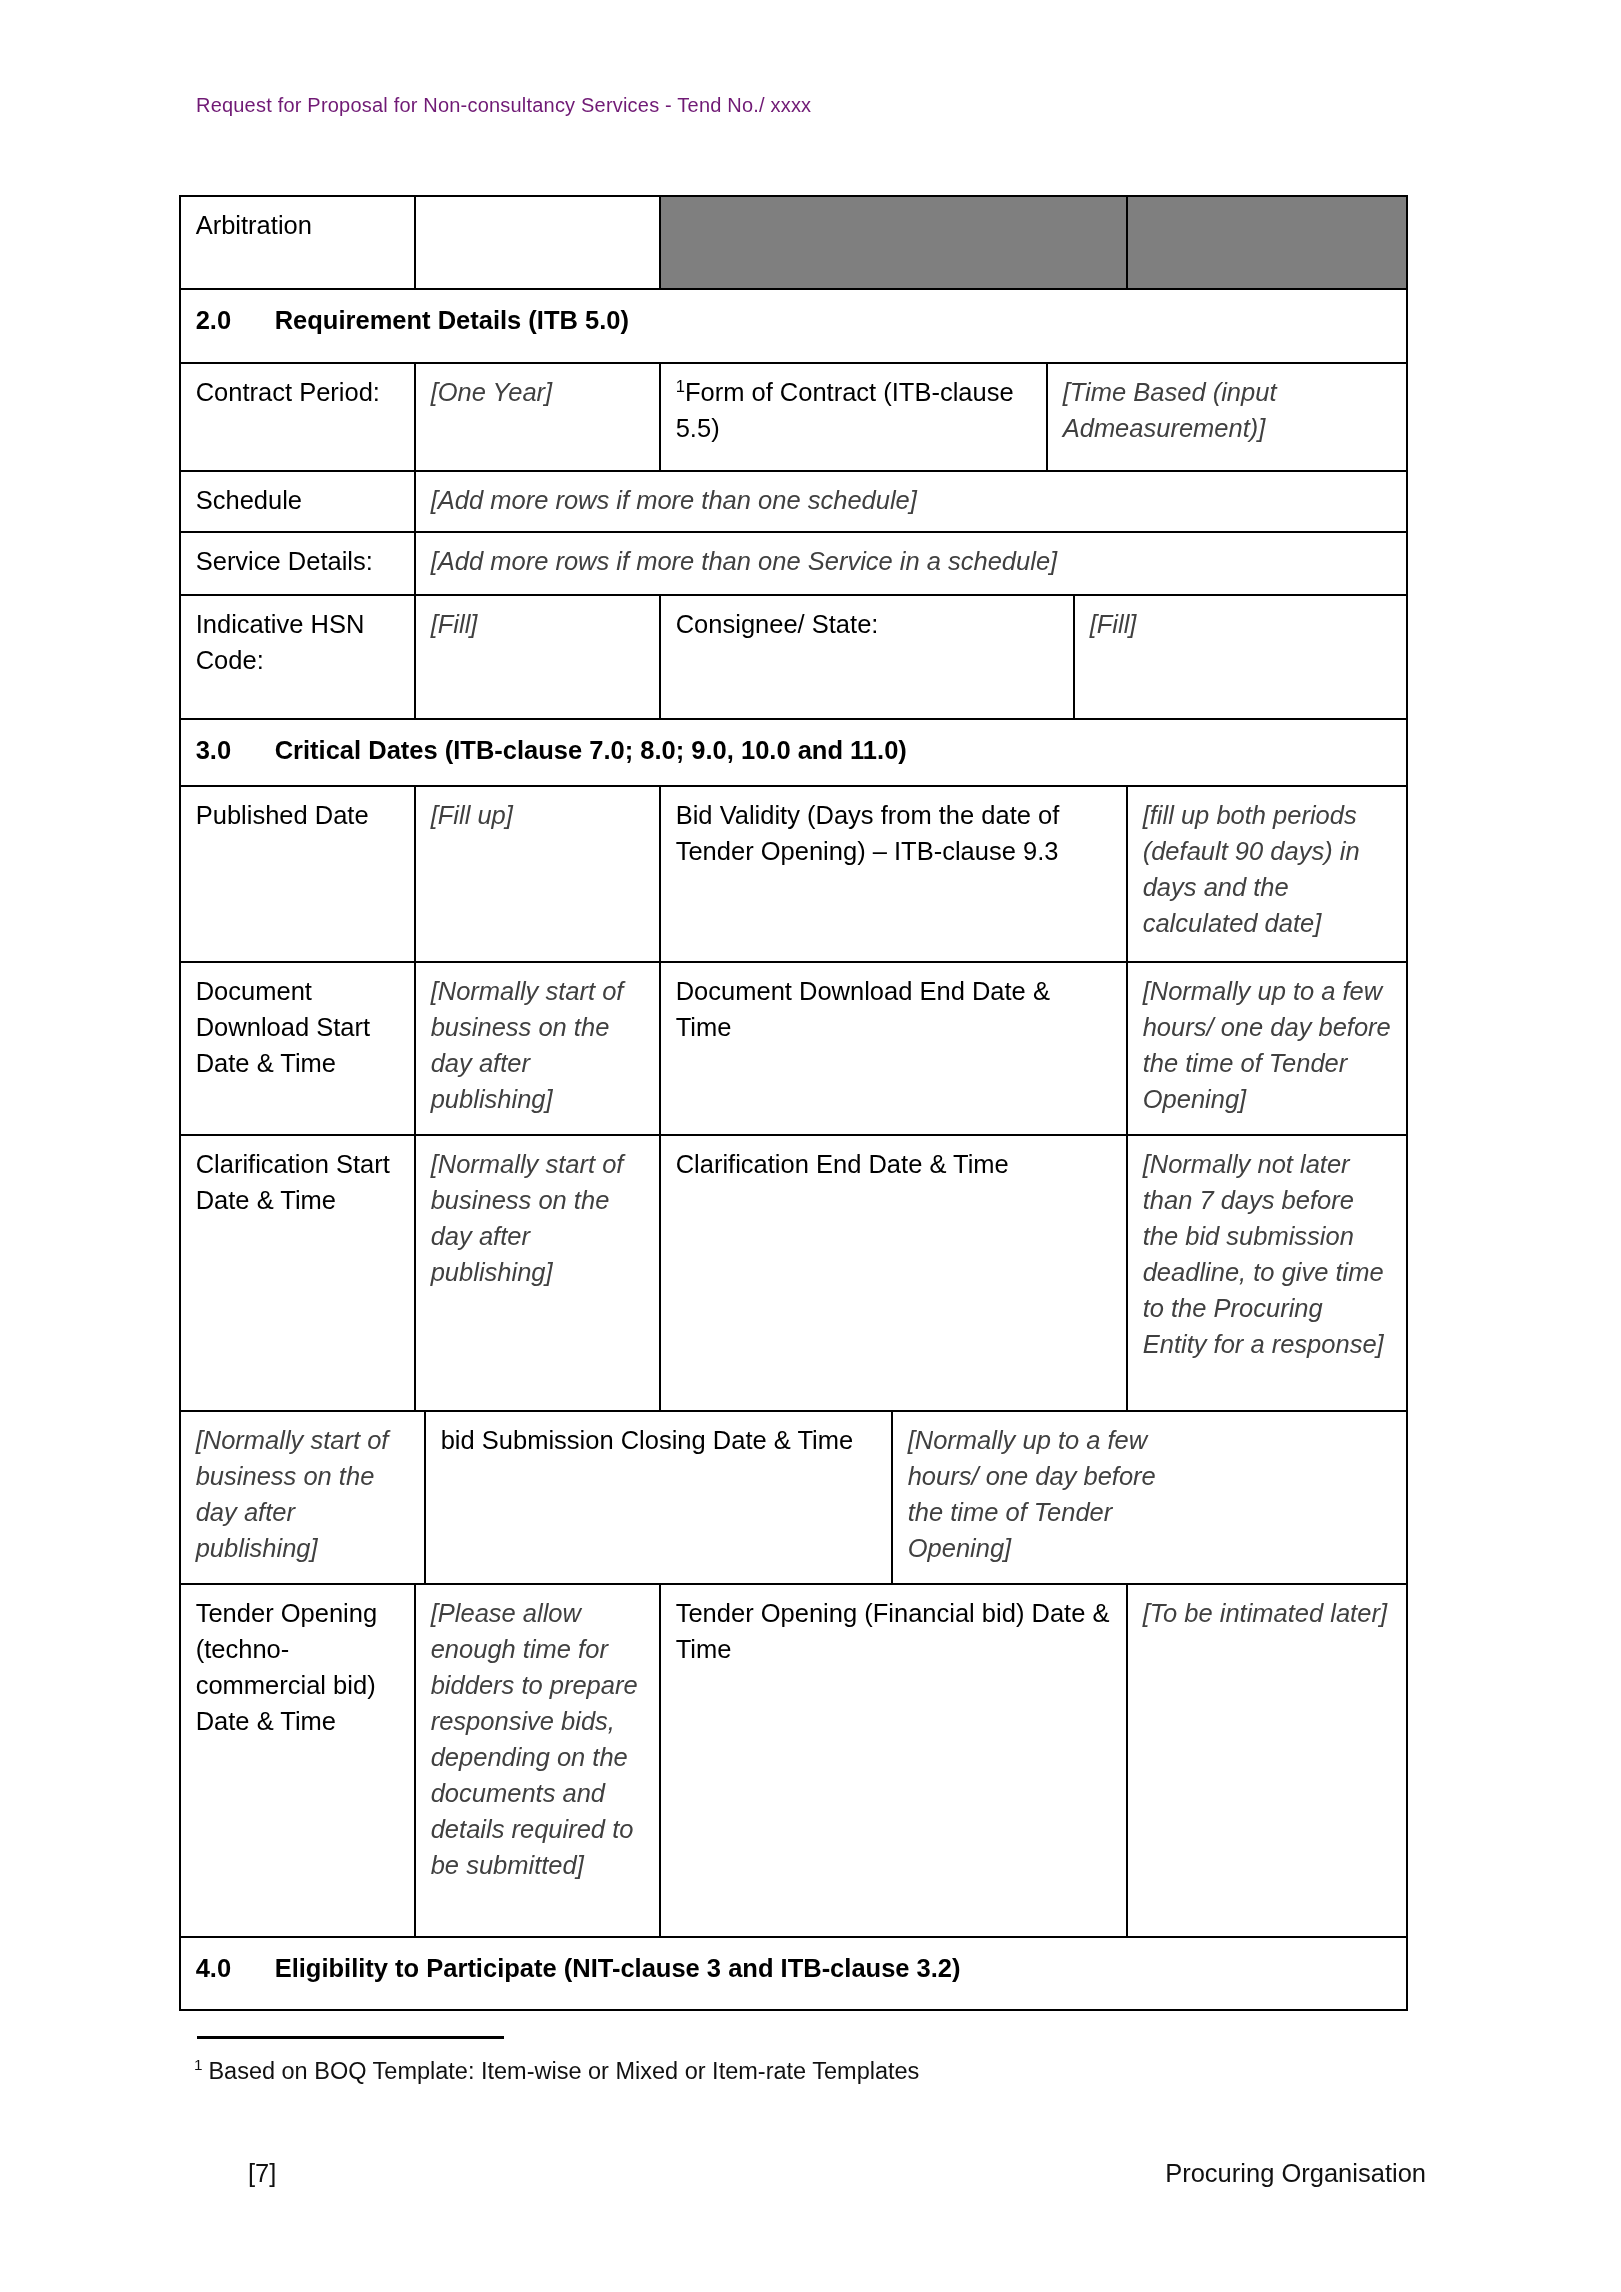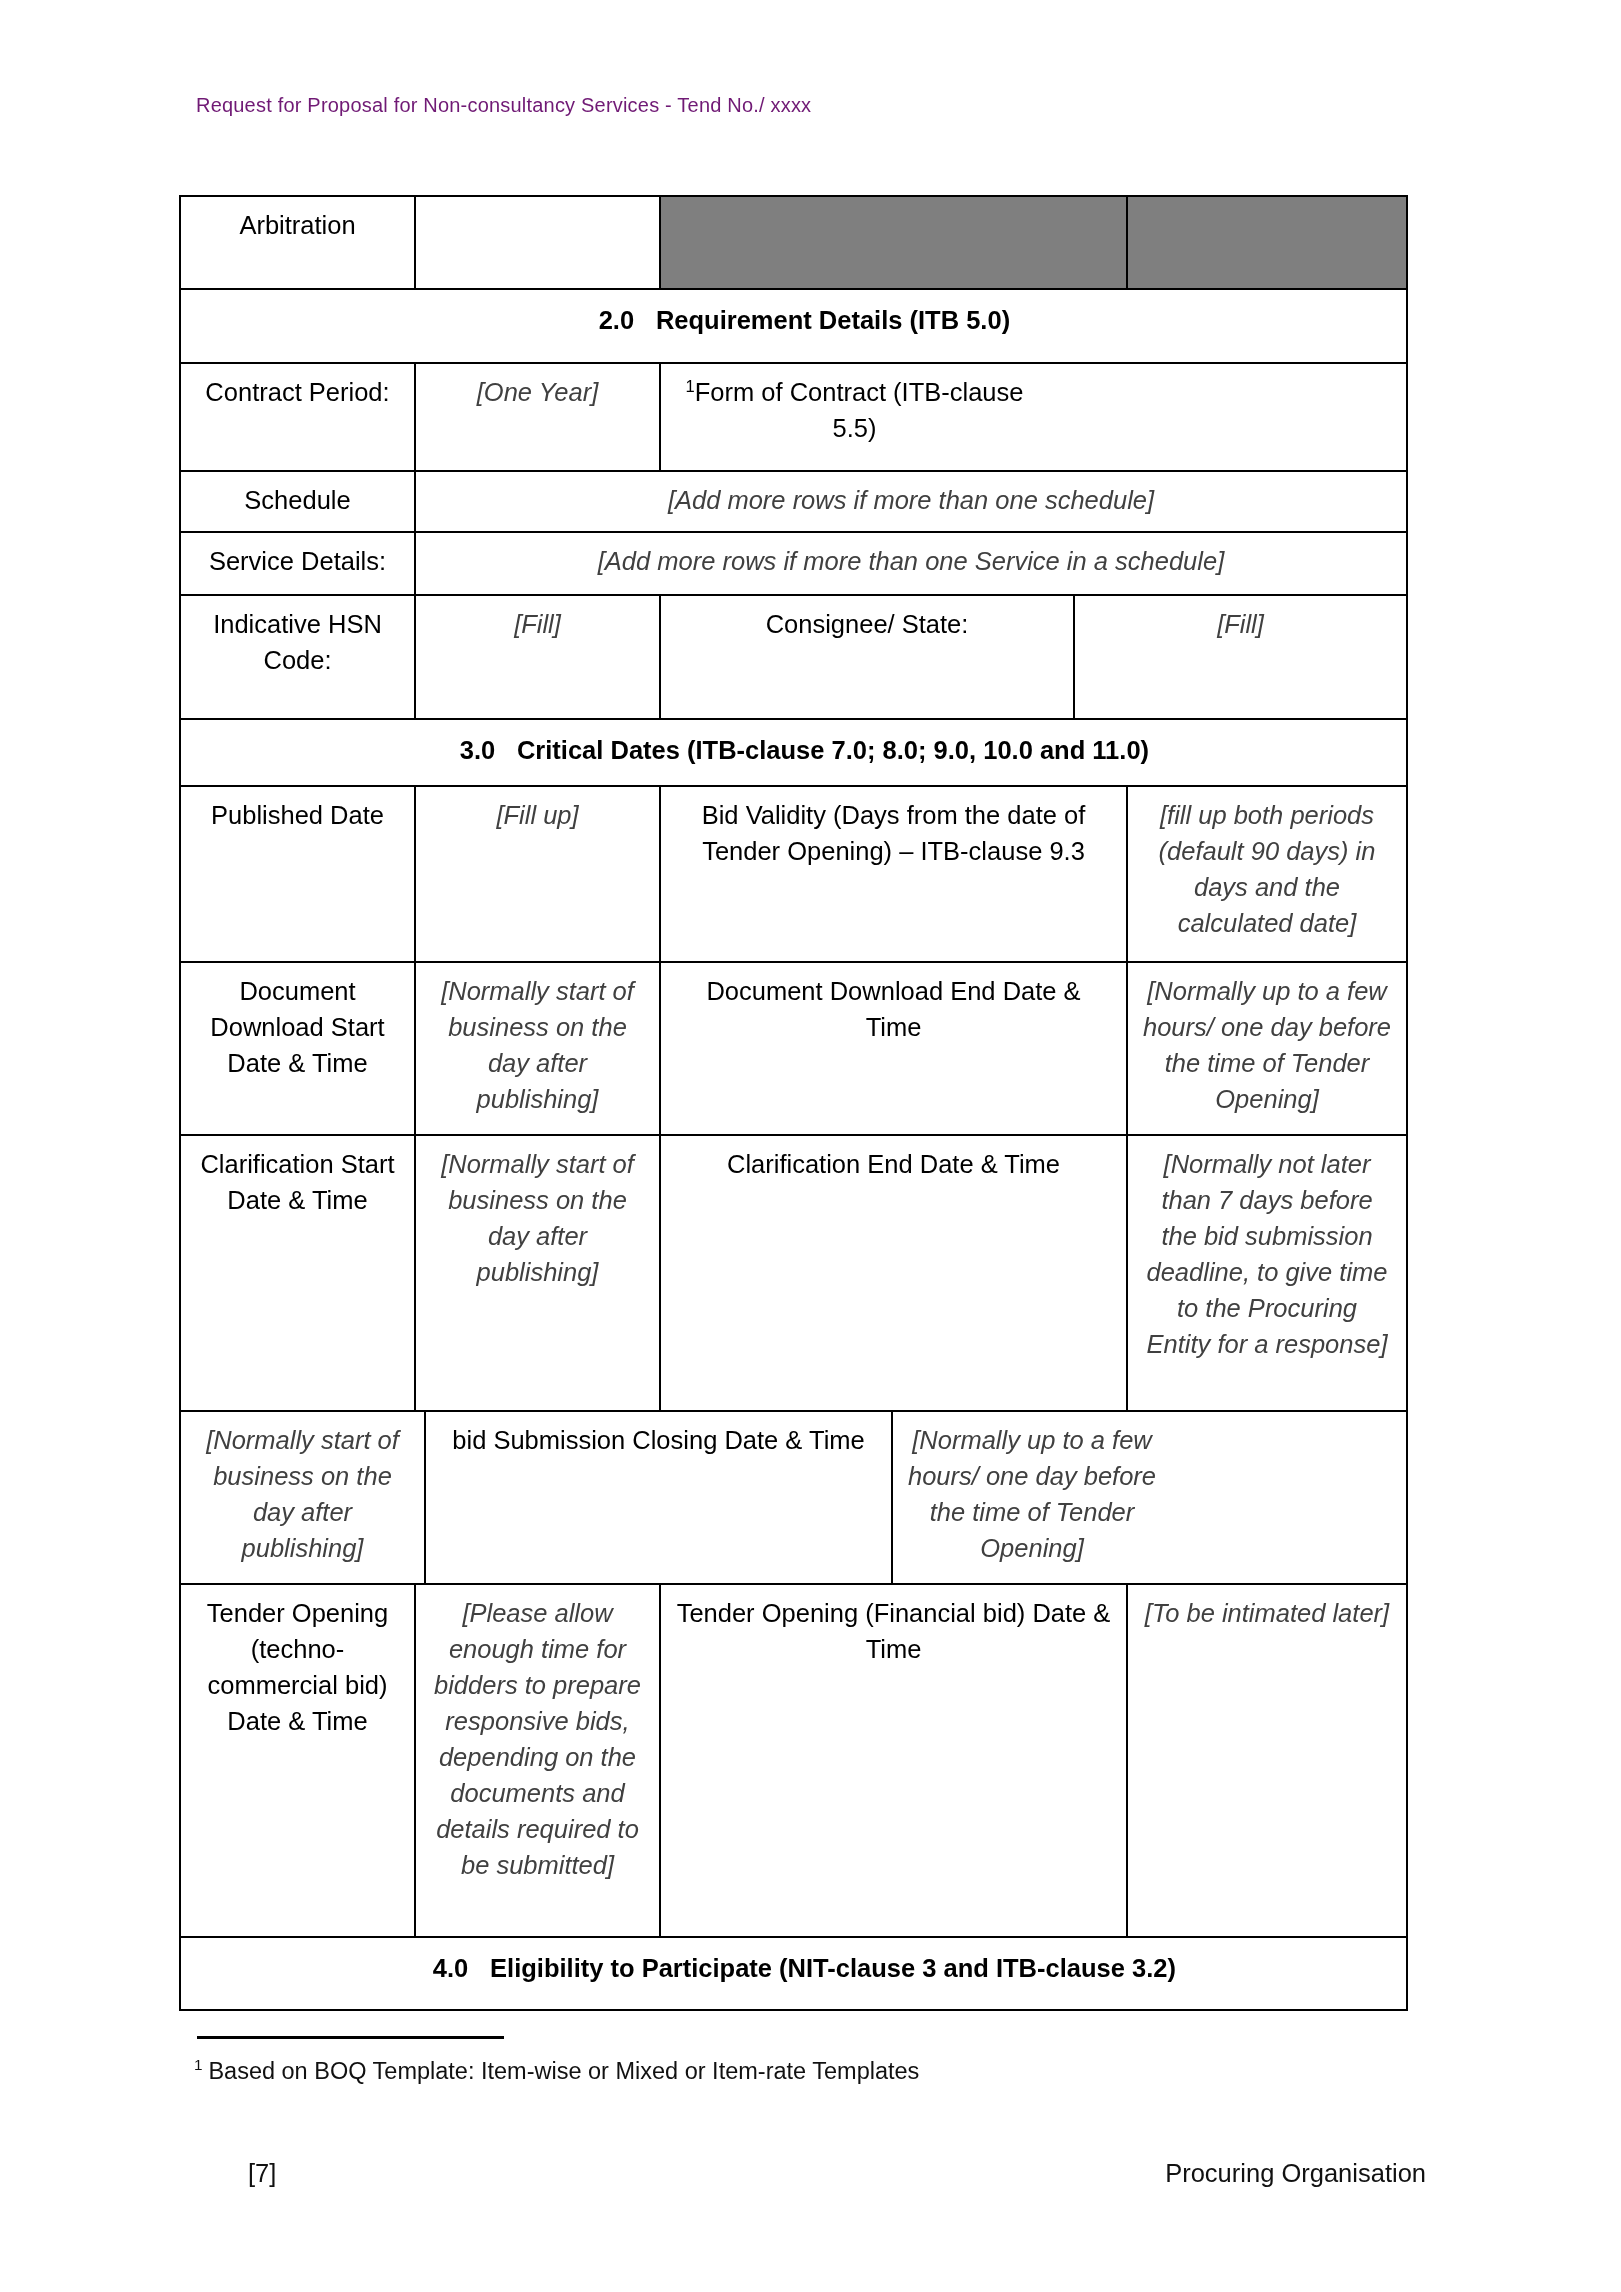--- a/index.html
+++ b/index.html
@@ -16,21 +16,21 @@
     position:absolute; left:196px; top:94px;
     font-size:20px; color:#701a75; letter-spacing:0.2px;
     white-space:nowrap;
   }
   .doc-table {
     position:absolute; left:179px; top:195px;
     width:1229px;
     box-sizing:border-box;
     border:2px solid #000;
   }
-  .t-row { display:flex; box-sizing:border-box; overflow:hidden;text-align:center; }
+  .t-row { display:flex; box-sizing:border-box; overflow:hidden; }
   .t-row:not(:first-child) { border-top:2px solid #000; }
   .t-row.thick { border-top-width:2.9px; }
   .cell {
     box-sizing:border-box;
     padding:9.8px 14.7px;
     font-size:25.5px; line-height:36px;
     overflow:hidden;
   }
   .cell:not(:last-child) { border-right:2px solid #000; }
   .c1 { width:235px; }
@@ -83,20 +83,21 @@
     <div class="t-row" style="height:74px">
       <div class="section-cell">
         <span class="num">2.0</span><span>Requirement Details (ITB 5.0)</span>
       </div>
     </div>
 
     <div class="t-row" style="height:108px">
       <div class="cell c1">Contract Period:</div>
       <div class="cell c2 ph">[One Year]</div>
       <div class="cell" style="width:387px"><sup class="fnref">1</sup><span>Form of Contract (ITB-clause 5.5)</span></div>
+      <div class="cell ph" style="width:358px">[Time Based (input Admeasurement)]</div>
     </div>
 
     <div class="t-row thick" style="height:61px">
       <div class="cell c1">Schedule</div>
       <div class="cell cspan ph">[Add more rows if more than one schedule]</div>
     </div>
 
     <div class="t-row" style="height:63px">
       <div class="cell c1">Service Details:</div>
       <div class="cell cspan ph">[Add more rows if more than one Service in a schedule]</div>

